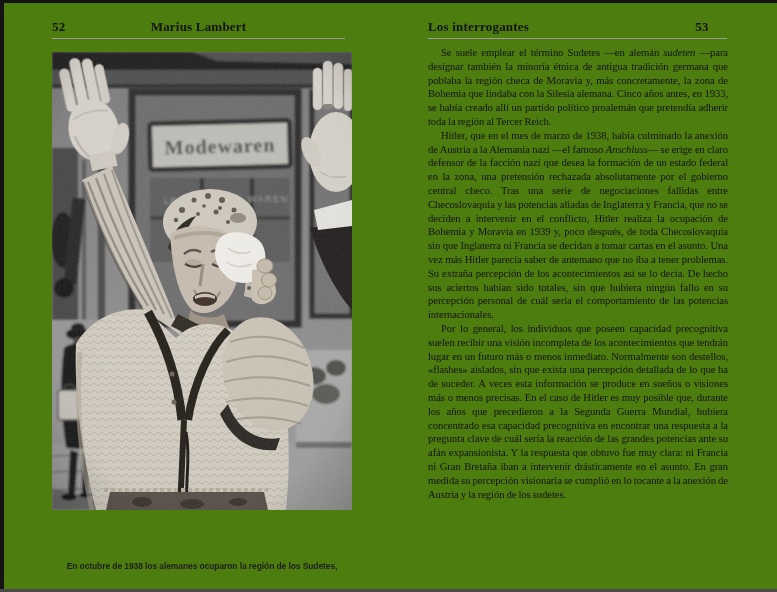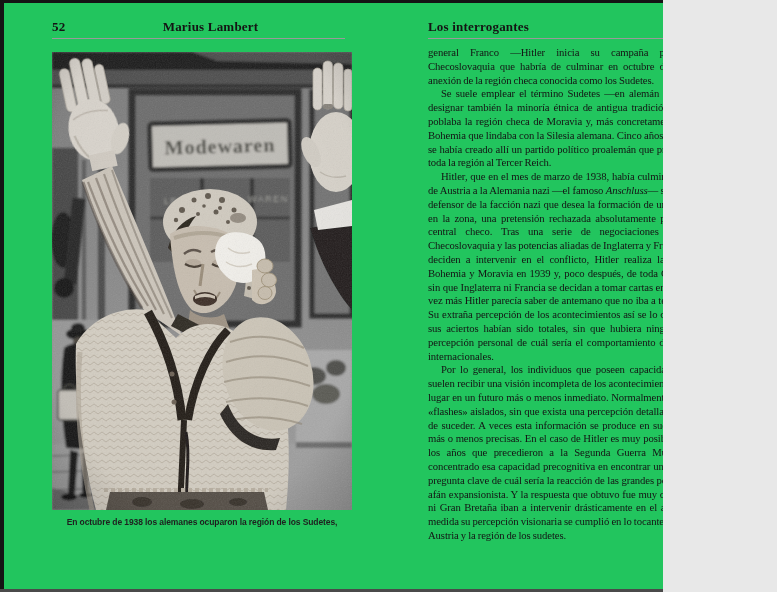--- a/index.html
+++ b/index.html
@@ -1,38 +1,38 @@
 <!DOCTYPE html>
 <html lang="es"><head>
 <meta charset="utf-8">
 <style>
   html,body{margin:0;padding:0;background:#e8e8e8;}
-  .stage{position:relative;width:663px;height:592px;background:#22c55e;overflow:hidden;
+  .stage{position:relative;width:777px;height:592px;background:#4d7c0f;overflow:hidden;
          font-family:"Liberation Serif",serif;color:#141414;}
   .edge{position:absolute;background:#141414;}
   .edge-top{left:0;top:0;width:777px;height:3px;}
   .edge-left{left:0;top:0;width:4px;height:592px;}
   .edge-bottom{left:0;bottom:0;width:777px;height:3px;background:#4a4a4a;}
 
   .pagenum,.runhead{position:absolute;top:19px;font-weight:bold;font-size:13px;letter-spacing:.2px;}
   .rule{position:absolute;top:38px;height:1px;background:#9a9a9a;}
 
-  .runhead-left{left:64px;width:293px;text-align:center;}
+  .runhead-left{left:52px;width:293px;text-align:center;}
   .pn-left{left:52px;}
   .rule-left{left:52px;width:293px;}
 
   .runhead-right{left:428px;width:299px;text-align:left;}
   .pn-right{left:677px;width:50px;text-align:center;padding-right:0;}
   .rule-right{left:428px;width:299px;}
 
   .photo{position:absolute;left:52px;top:52px;width:300px;height:458px;overflow:hidden;background:#8b8b8b;}
   .caption{position:absolute;left:52px;top:517px;width:300px;text-align:center;
            font-family:"Liberation Sans",sans-serif;font-weight:bold;font-size:8.5px;
            line-height:11px;color:#1f1f1f;letter-spacing:-.1px;}
-  .caption div{white-space:nowrap;}
+  .caption div{white-space:nowrap;margin-top:44px;}
 
   .bodytext{position:absolute;left:428px;top:46px;width:300px;height:532px;overflow:hidden;
             font-size:10.7px;line-height:13.8px;text-align:justify;letter-spacing:-.1px;word-spacing:-.5px;}
   .bodytext p{margin:0;}
   .bodytext p.indent{text-indent:13px;}
   .it{font-style:italic;}
 </style>
 </head>
 <body>
 
@@ -248,21 +248,20 @@
     <div class="caption">
       <div>En octubre de 1938 los alemanes ocuparon la región de los Sudetes,</div>
     </div>
   </div>
 
   <div>
     <div class="runhead runhead-right">Los interrogantes</div>
     <div class="pagenum pn-right">53</div>
     <div class="rule rule-right"></div>
     <div class="bodytext" lang="es">
-        <p class=""><span>general Franco —Hitler inicia su campaña política contra Checoslovaquia que habría de culminar en octubre de 1938 con la anexión de la región checa conocida como los Sudetes.</span></p>
         <p class="indent"><span>Se suele emplear el término Sudetes —en alemán </span><span class="it">sudeten</span><span> —para designar también la minoría étnica de antigua tradición germana que poblaba la región checa de Moravia y, más concretamente, la zona de Bohemia que lindaba con la Silesia alemana. Cinco años antes, en 1933, se había creado allí un partido político proalemán que pretendía adherir toda la región al Tercer Reich.</span></p>
         <p class="indent"><span>Hitler, que en el mes de marzo de 1938, había culminado la anexión de Austria a la Alemania nazi —el famoso </span><span class="it">Anschluss</span><span>— se erige en claro defensor de la facción nazi que desea la formación de un estado federal en la zona, una pretensión rechazada absolutamente por el gobierno central checo. Tras una serie de negociaciones fallidas entre Checoslovaquia y las potencias aliadas de Inglaterra y Francia, que no se deciden a intervenir en el conflicto, Hitler realiza la ocupación de Bohemia y Moravia en 1939 y, poco después, de toda Checoslovaquia sin que Inglaterra ni Francia se decidan a tomar cartas en el asunto. Una vez más Hitler parecía saber de antemano que no iba a tener problemas. Su extraña percepción de los acontecimientos así se lo decía. De hecho sus aciertos habían sido totales, sin que hubiera ningún fallo en su percepción personal de cuál sería el comportamiento de las potencias internacionales.</span></p>
         <p class="indent"><span>Por lo general, los individuos que poseen capacidad precognitiva suelen recibir una visión incompleta de los acontecimientos que tendrán lugar en un futuro más o menos inmediato. Normalmente son destellos, «flashes» aislados, sin que exista una percepción detallada de lo que ha de suceder. A veces esta información se produce en sueños o visiones más o menos precisas. En el caso de Hitler es muy posible que, durante los años que precedieron a la Segunda Guerra Mundial, hubiera concentrado esa capacidad precognitiva en encontrar una respuesta a la pregunta clave de cuál sería la reacción de las grandes potencias ante su afán expansionista. Y la respuesta que obtuvo fue muy clara: ni Francia ni Gran Bretaña iban a intervenir drásticamente en el asunto. En gran medida su percepción visionaria se cumplió en lo tocante a la anexión de Austria y la región de los sudetes.</span></p>
       </div>
   </div>
 
   <div class="edge edge-top"></div>
   <div class="edge edge-left"></div>
   <div class="edge edge-bottom"></div>
 </div>

